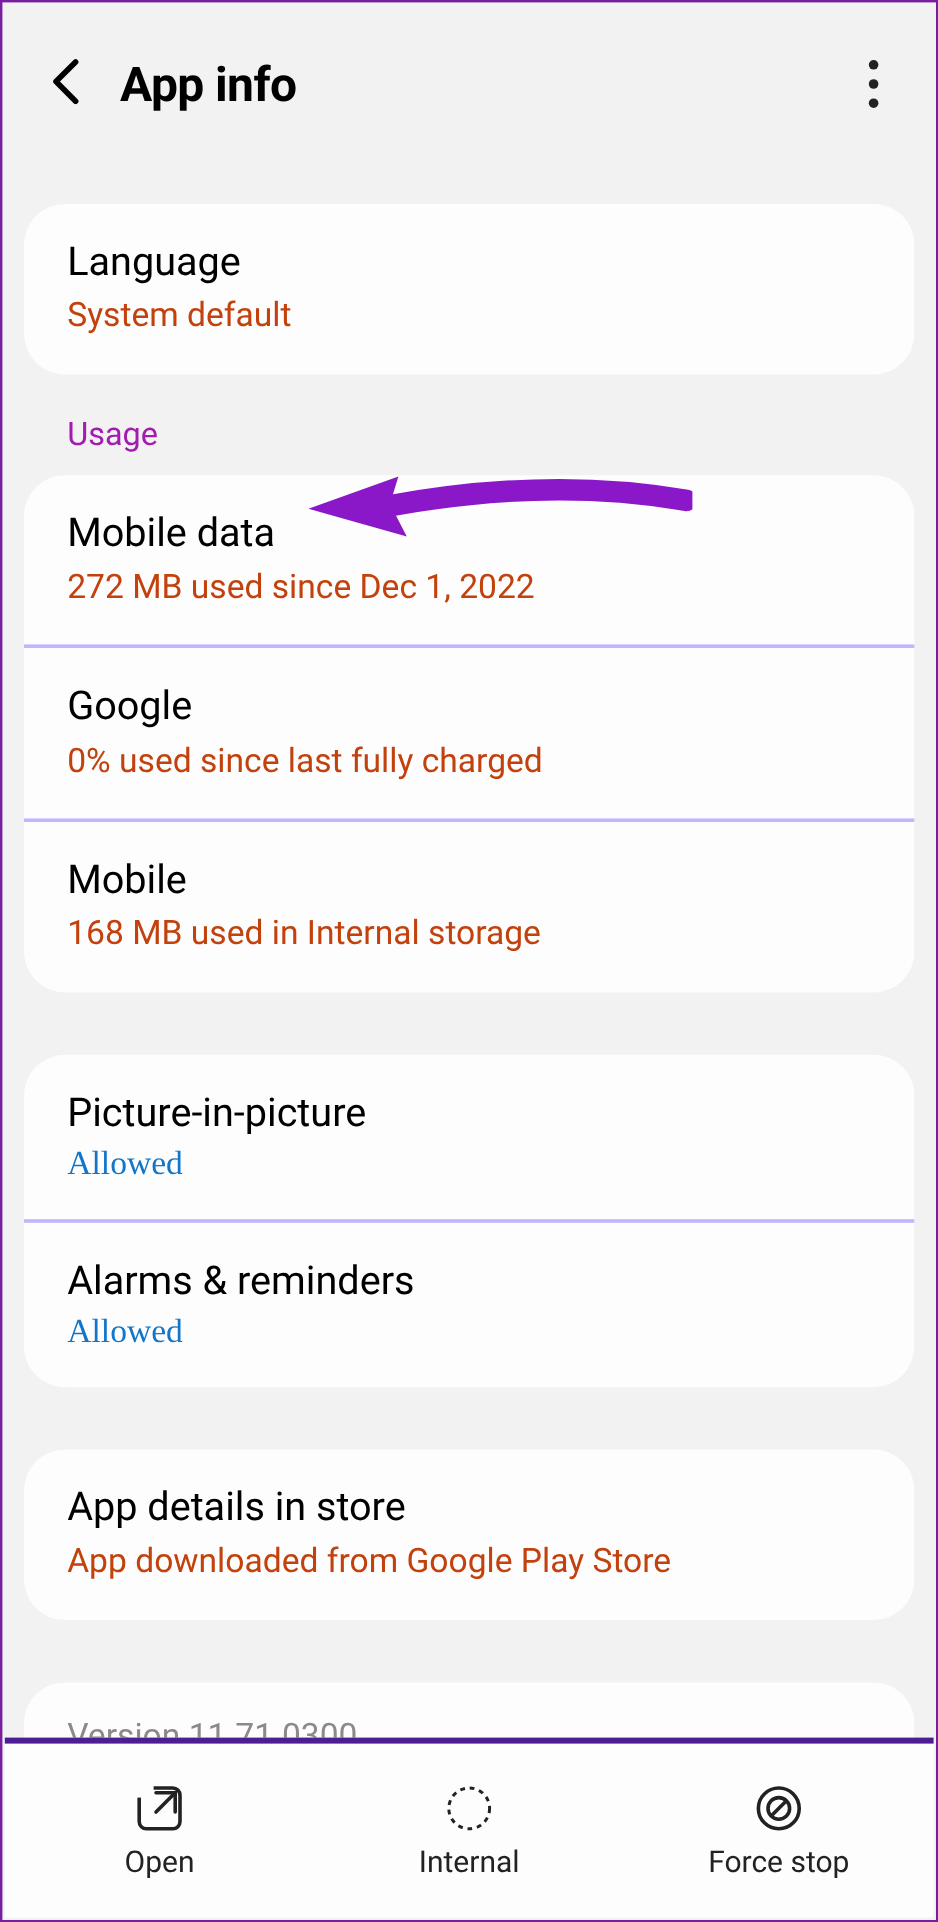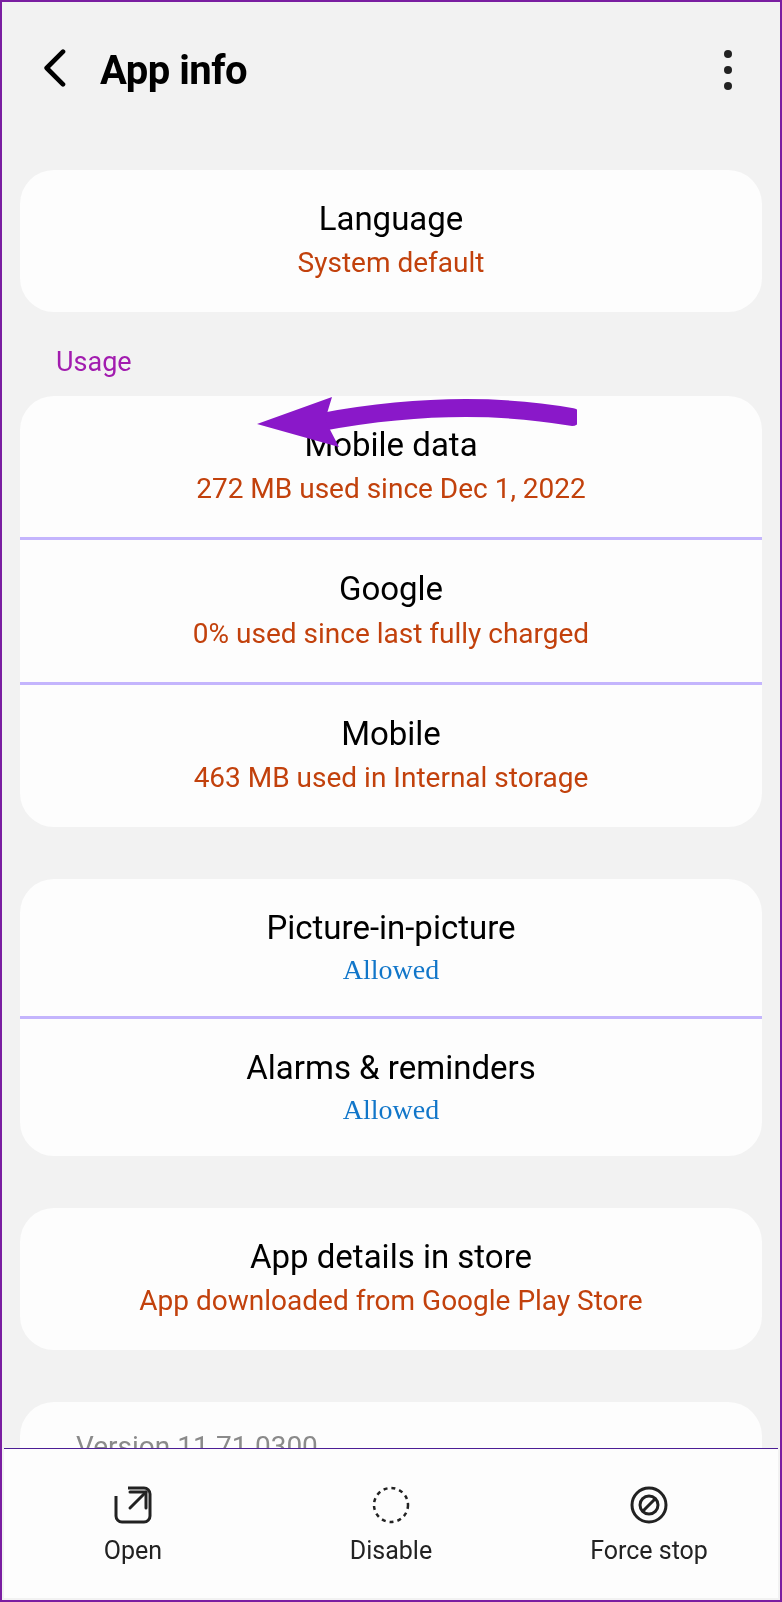--- a/index.html
+++ b/index.html
@@ -27,21 +27,20 @@
     color: #000;
     letter-spacing: -0.5px;
   }
   .more-icon { padding: 10px 18px; display:flex; flex-direction:column; gap:8px; align-items:center; }
   .more-dot { width: 8px; height: 8px; background:#222; border-radius:50%; }
 
   .card {
     background: #fdfdfd;
     border-radius: 34px;
     margin: 0 18px;
-    text-align: center;
   }
   .row {
     padding: 28px 36px 30px 36px;
   }
   .row-border { border-bottom: 3px solid #c4b5fd; }
   .row-title {
     font-size: 33px;
     color: #000;
     font-weight: 400;
     line-height: 1.25;
@@ -67,31 +66,30 @@
 
   .version-card {
     background: #fdfdfd;
     border-radius: 34px 34px 0 0;
     margin: 0 18px;
     padding: 28px 36px 0 36px;
   }
   .version-text {
     font-size: 28px;
     color: #8a8a8a;
-    margin-left: 20px;
   }
 
   .bottom-bar {
     position: absolute;
     bottom: 2px;
     left: 2px; right: 2px;
     background: #fdfdfd;
     display: flex;
     height: 150px;
-    border-top: 1px solid #4c1d95;
+    border-top: 5px solid #4c1d95;
     text-align: right;
   }
   .bottom-btn {
     flex: 1;
     display: flex;
     flex-direction: column;
     align-items: center;
     justify-content: center;
     gap: 8px;
   }
@@ -143,21 +141,21 @@
   <div class="row row-border">
     <div class="row-title">Mobile data</div>
     <div class="row-sub">272 MB used since Dec 1, 2022</div>
   </div>
   <div class="row row-border">
     <div class="row-title">Google</div>
     <div class="row-sub">0% used since last fully charged</div>
   </div>
   <div class="row">
     <div class="row-title">Mobile</div>
-    <div class="row-sub">463 MB used in Internal storage</div>
+    <div class="row-sub">168 MB used in Internal storage</div>
   </div>
 </div>
 
 <div class="spacer"></div>
 
 <div class="card">
   <div class="row row-border">
     <div class="row-title">Picture-in-picture</div>
     <div class="row-sub-blue">Allowed</div>
   </div>
@@ -193,21 +191,21 @@
         </svg>
     </div>
     <div class="bottom-btn-label">Open</div>
   </div>
   <div class="bottom-btn">
     <div class="bottom-icon">
       <svg viewBox="0 0 46 46">
           <circle cx="23" cy="23" r="17" fill="none" stroke="#222" stroke-width="2.5" stroke-dasharray="4 4"></circle>
         </svg>
     </div>
-    <div class="bottom-btn-label">Disable</div>
+    <div class="bottom-btn-label">Internal</div>
   </div>
   <div class="bottom-btn">
     <div class="bottom-icon">
       <svg viewBox="0 0 46 46">
           <circle cx="23" cy="23" r="17" fill="none" stroke="#222" stroke-width="3"></circle>
           <circle cx="23" cy="23" r="9" fill="none" stroke="#222" stroke-width="3"></circle>
           <line x1="16" y1="30" x2="30" y2="16" stroke="#222" stroke-width="3"></line>
         </svg>
     </div>
     <div class="bottom-btn-label">Force stop</div>

